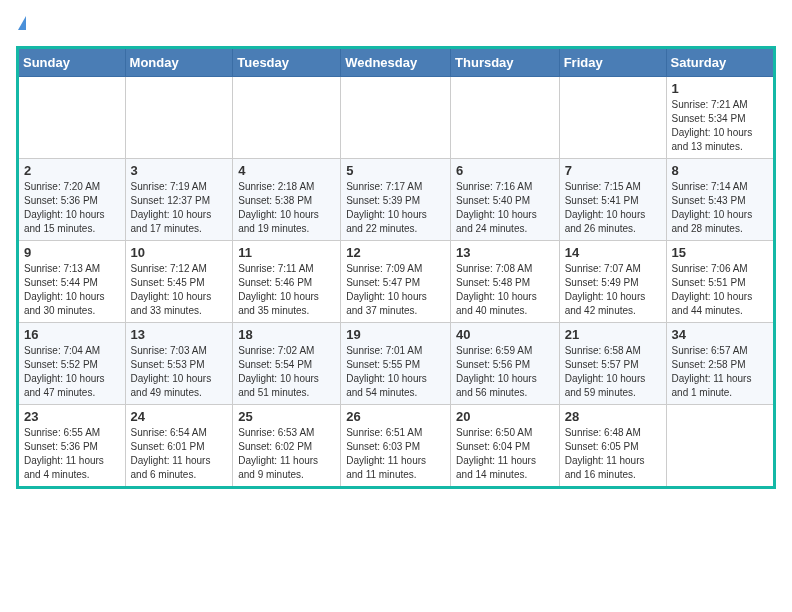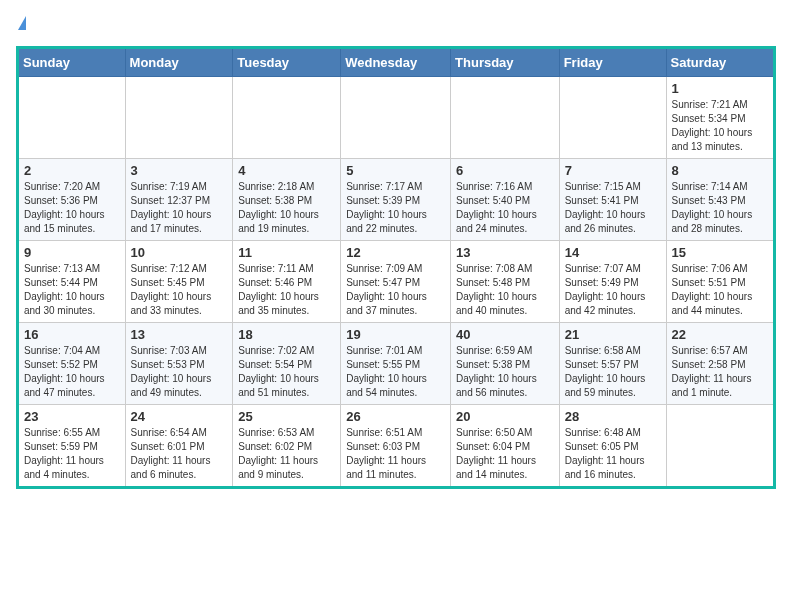--- a/index.html
+++ b/index.html
@@ -275,44 +275,44 @@
         <td>
           <span class="day-number">19</span>
           <div class="day-info">Sunrise: 7:01 AM
 Sunset: 5:55 PM
 Daylight: 10 hours
 and 54 minutes.</div>
         </td>
         <td>
           <span class="day-number">40</span>
           <div class="day-info">Sunrise: 6:59 AM
-Sunset: 5:38 PM
+Sunset: 5:56 PM
 Daylight: 10 hours
 and 56 minutes.</div>
         </td>
         <td>
           <span class="day-number">21</span>
           <div class="day-info">Sunrise: 6:58 AM
 Sunset: 5:57 PM
 Daylight: 10 hours
 and 59 minutes.</div>
         </td>
         <td>
-          <span class="day-number">22</span>
+          <span class="day-number">34</span>
           <div class="day-info">Sunrise: 6:57 AM
 Sunset: 2:58 PM
 Daylight: 11 hours
 and 1 minute.</div>
         </td>
       </tr>
       <tr>
         <td>
           <span class="day-number">23</span>
           <div class="day-info">Sunrise: 6:55 AM
-Sunset: 5:59 PM
+Sunset: 5:36 PM
 Daylight: 11 hours
 and 4 minutes.</div>
         </td>
         <td>
           <span class="day-number">24</span>
           <div class="day-info">Sunrise: 6:54 AM
 Sunset: 6:01 PM
 Daylight: 11 hours
 and 6 minutes.</div>
         </td>

